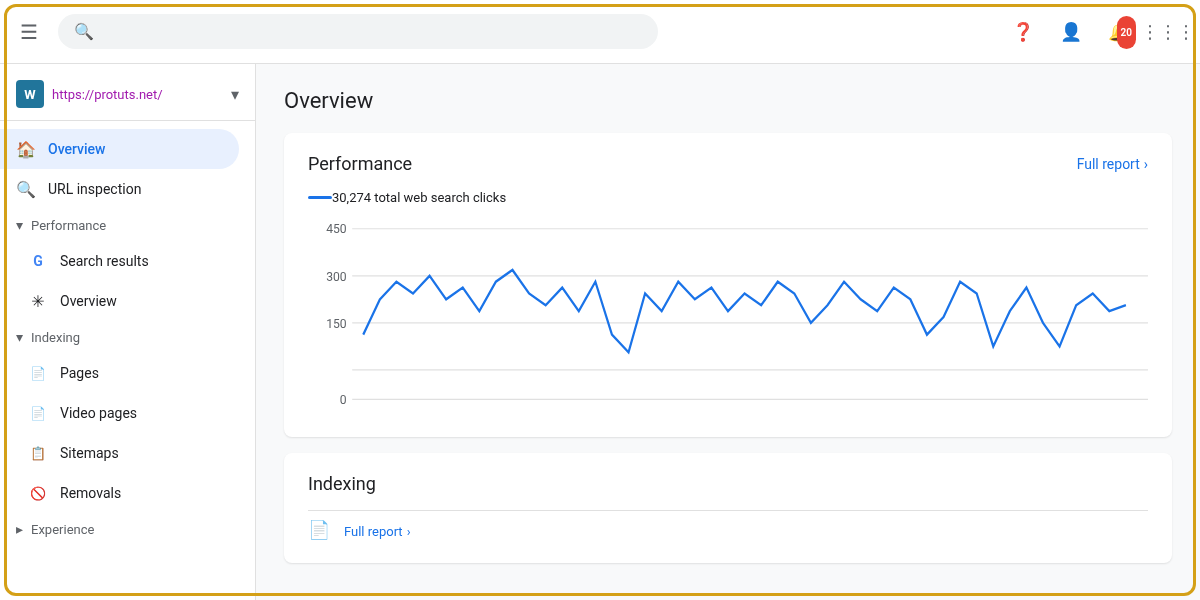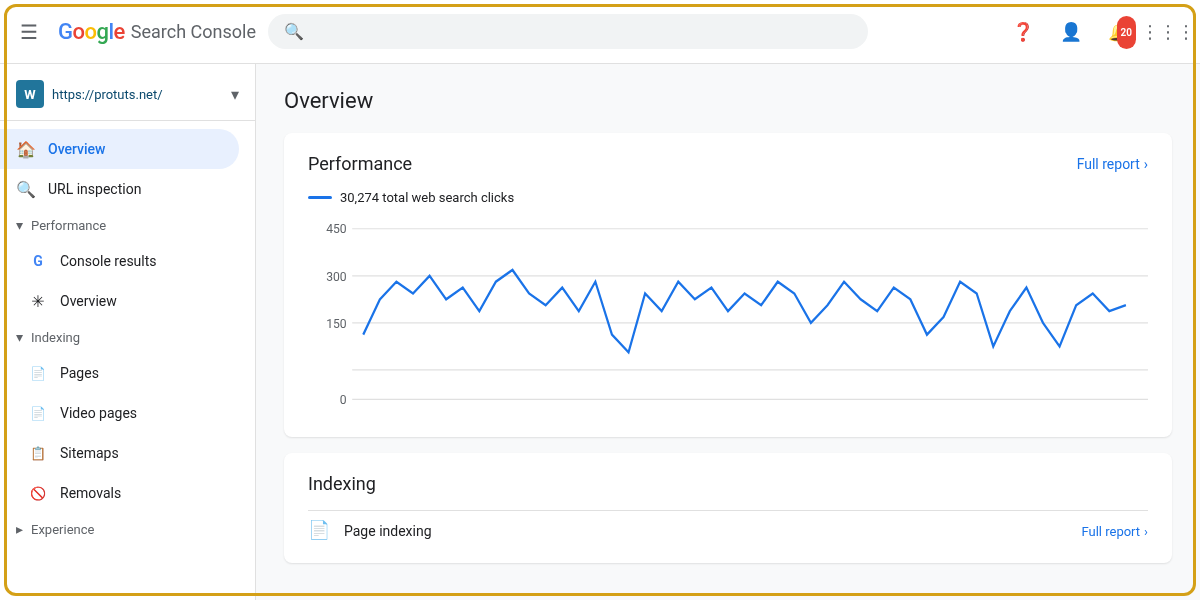--- a/index.html
+++ b/index.html
@@ -135,21 +135,21 @@
       display: flex;
       align-items: center;
       justify-content: center;
       color: white;
       font-size: 13px;
       font-weight: 700;
       flex-shrink: 0;
     }
     .property-url {
       font-size: 13px;
-      color: #0c4a6e;
+      color: #a21caf;
       flex: 1;
       overflow: hidden;
       text-overflow: ellipsis;
       white-space: nowrap;
     }
     .dropdown-arrow {
       color: #5f6368;
       font-size: 16px;
     }
 
@@ -232,21 +232,20 @@
       gap: 4px;
       color: #1a73e8;
       font-size: 14px;
       cursor: pointer;
       text-decoration: none;
     }
 
     .chart-legend {
       display: flex;
       align-items: center;
-      gap: 8px;
       margin-bottom: 12px;
       font-size: 13px;
       color: #202124;
     }
     .legend-line {
       width: 24px;
       height: 3px;
       background: #1a73e8;
       border-radius: 2px;
     }
@@ -322,26 +321,20 @@
       z-index: 9999;
     }
   </style>
 </head>
 <body>
 
 <div class="outer-frame"></div>
 
 <div class="topbar">
   <span class="hamburger-icon">☰</span>
-  <div class="topbar-logo">
-    <span class="google-logo">
-      <span class="g-blue">G</span><span class="g-red">o</span><span class="g-yellow">o</span><span class="g-green">g</span><span class="g-blue">l</span><span class="g-red">e</span>
-    </span>
-    <span class="app-name">Search Console</span>
-  </div>
   <div class="search-bar">
     <span class="search-icon-inner">🔍</span>
   </div>
   <div class="topbar-actions">
     <div class="icon-btn">
       <span>❓</span>
     </div>
     <div class="icon-btn">
       <span>👤</span>
     </div>
@@ -375,21 +368,21 @@
       <span>URL inspection</span>
     </div>
 
     <div class="nav-section-header">
       <span class="section-icon">▾</span>
       <span>Performance</span>
     </div>
 
     <div class="nav-item" style="padding-left: 28px;">
       <span class="nav-icon" style="font-size:14px;font-weight:700;color:#4285F4;">G</span>
-      <span>Console results</span>
+      <span>Search results</span>
     </div>
 
     <div class="nav-item" style="padding-left: 28px;">
       <span class="nav-icon">✳</span>
       <span>Overview</span>
     </div>
 
     <div class="nav-section-header">
       <span class="section-icon">▾</span>
       <span>Indexing</span>
@@ -506,21 +499,20 @@
         
       </div>
     </div>
 
     <div class="card">
       <div class="indexing-card-header">
         <span class="indexing-title">Indexing</span>
       </div>
       <div class="page-indexing-row">
         <span class="page-indexing-icon">📄</span>
-        <span class="page-indexing-label">Page indexing</span>
         <a class="full-report-link-small">
           <span>Full report</span>
           <span>›</span>
         </a>
       </div>
     </div>
   </div>
 </div>
 
 </body></html>

